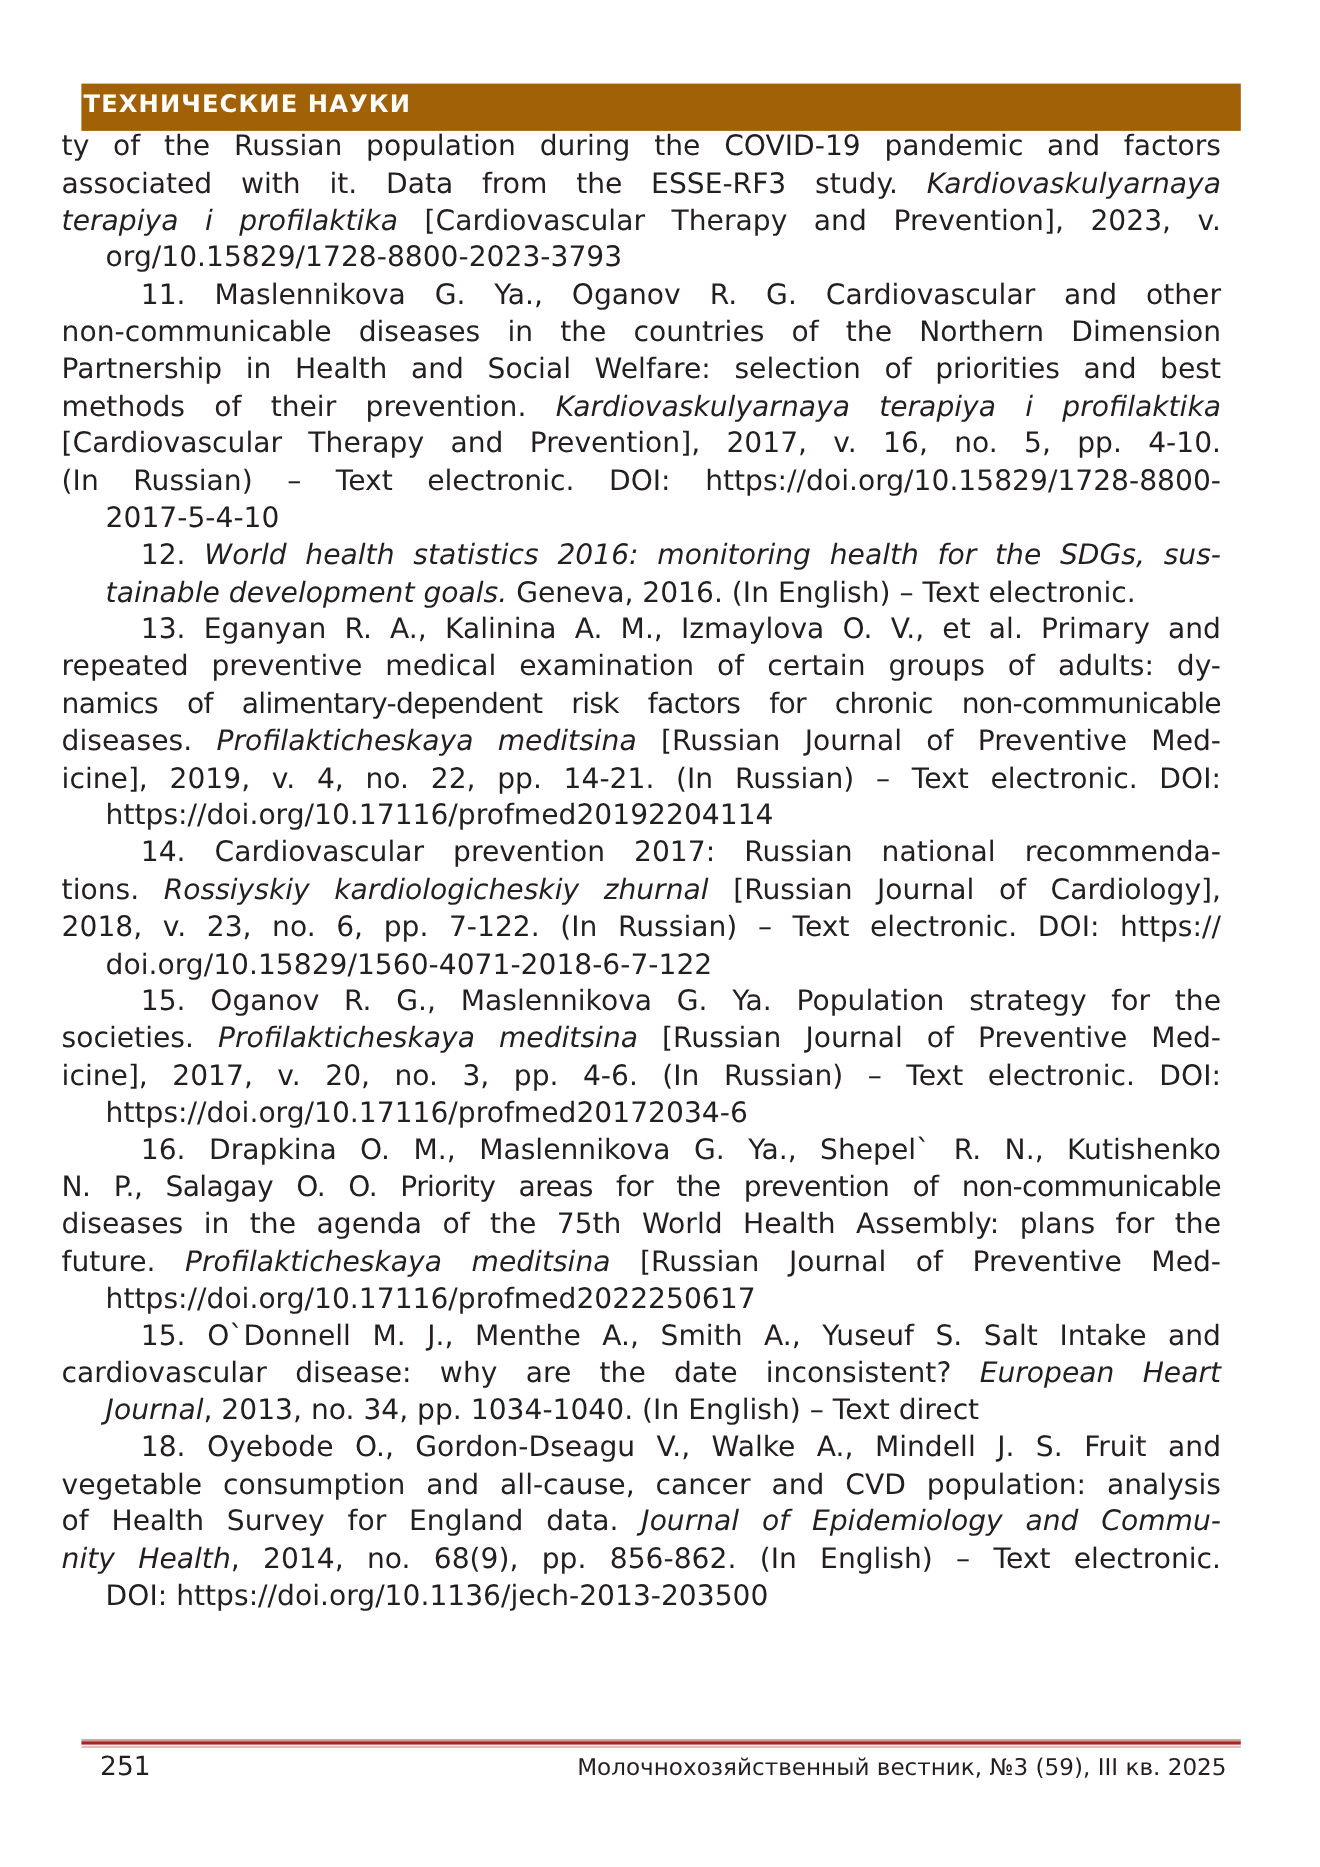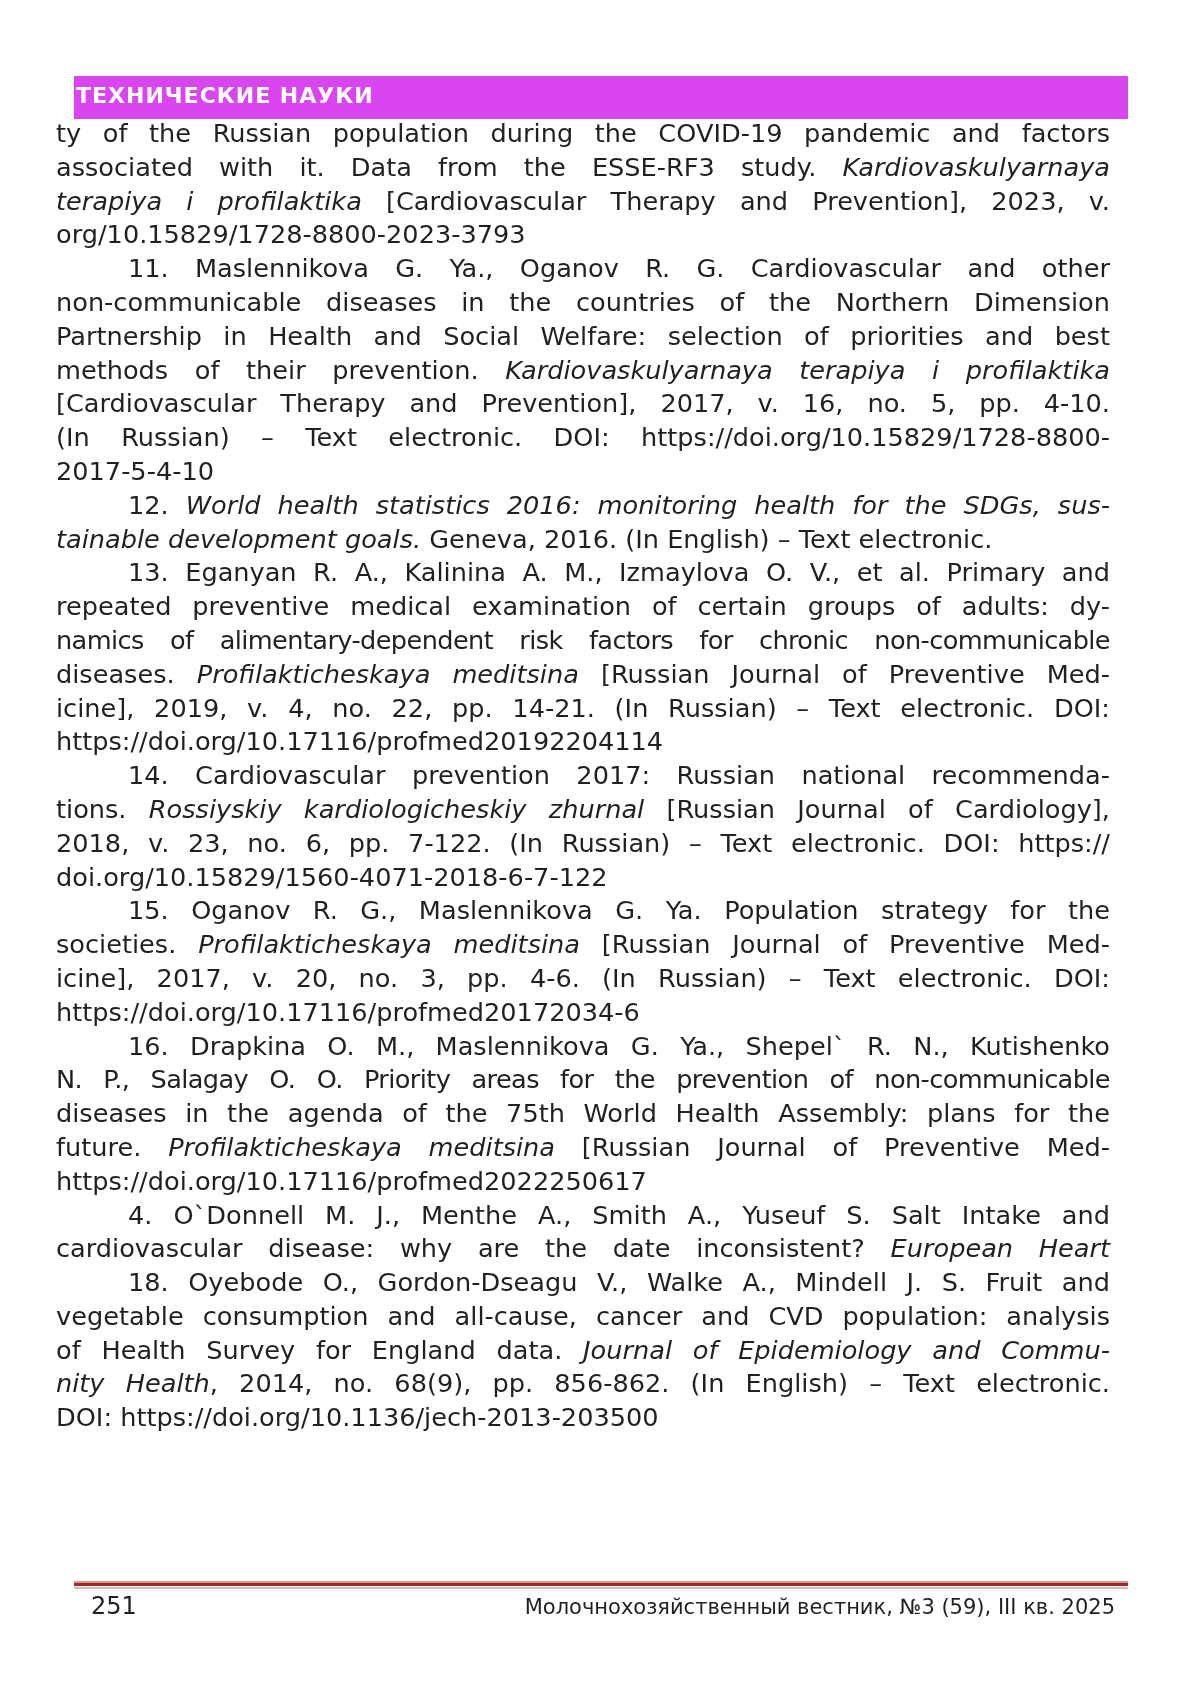--- a/index.html
+++ b/index.html
@@ -1,26 +1,26 @@
 <!DOCTYPE html>
 <html><head>
 <meta charset="utf-8">
 <style>
   html, body { margin: 0; padding: 0; background: #ffffff; }
   body { width: 1200px; height: 1697px; position: relative; overflow: hidden;
          font-family: "DejaVu Sans", sans-serif; color: #231f20; }
   .header-band { position: absolute; left: 74px; top: 76px; width: 1054px; height: 43px;
-                 background: #d946ef; }
+                 background: #a16207; }
   .header-title { position: absolute; left: 2px; top: 7px; color: #ffffff; font-weight: bold;
                   font-size: 22px; letter-spacing: 1px; font-family: "DejaVu Sans", sans-serif;
                   white-space: nowrap; }
   .body-text { position: absolute; left: 56px; top: 117px; width: 1054px; }
   .line { display: block; height: 33.8px; line-height: 33.8px; font-size: 25.6px;
           white-space: nowrap; text-align: justify; text-align-last: justify; overflow: visible; }
-  .line.last { text-align: center; text-align-last: left; }
+  .line.last { text-align: center; text-align-last: left; margin-left: 40px; }
   .line.indent { padding-left: 72px; }
   .line.tight { letter-spacing: -0.6px; word-spacing: -2px; }
   .it { font-style: italic; }
   .footer-rule { position: absolute; left: 74px; width: 1054px; }
   .rule-a { top: 1581px; height: 2px; background: #d99a97; }
   .rule-b { top: 1583px; height: 3px; background: #9e2a27; }
   .rule-c { top: 1587px; height: 2px; background: #e6b8b6; }
   .page-number { position: absolute; left: 91px; top: 1591px; font-size: 24px; line-height: 30px; }
   .journal-name { position: absolute; right: 85px; top: 1592px; font-size: 21px; line-height: 30px;
                   white-space: nowrap; }
@@ -73,22 +73,23 @@
       <span class="line last"><span>https://doi.org/10.17116/profmed20172034-6</span></span>
     </div>
     <div>
       <span class="line indent"><span>16. Drapkina O. M., Maslennikova G. Ya., Shepel` R. N., Kutishenko</span></span>
       <span class="line tight"><span>N. P., Salagay O. O. Priority areas for the prevention of non-communicable</span></span>
       <span class="line"><span>diseases in the agenda of the 75th World Health Assembly: plans for the</span></span>
       <span class="line"><span>future. </span><span class="it">Profilakticheskaya meditsina</span><span> [Russian Journal of Preventive Med-</span></span>
       <span class="line last"><span>https://doi.org/10.17116/profmed2022250617</span></span>
     </div>
     <div>
-      <span class="line indent"><span>4. O`Donnell M. J., Menthe A., Smith A., Yuseuf S. Salt Intake and</span></span>
+      <span class="line indent"><span>15. O`Donnell M. J., Menthe A., Smith A., Yuseuf S. Salt Intake and</span></span>
       <span class="line"><span>cardiovascular disease: why are the date inconsistent? </span><span class="it">European Heart</span></span>
+      <span class="line last"><span class="it">Journal</span><span>, 2013, no. 34, pp. 1034-1040. (In English) – Text direct</span></span>
     </div>
     <div>
       <span class="line indent"><span>18. Oyebode O., Gordon-Dseagu V., Walke A., Mindell J. S. Fruit and</span></span>
       <span class="line"><span>vegetable consumption and all-cause, cancer and CVD population: analysis</span></span>
       <span class="line"><span>of Health Survey for England data. </span><span class="it">Journal of Epidemiology and Commu-</span></span>
       <span class="line"><span class="it">nity Health</span><span>, 2014, no. 68(9), pp. 856-862. (In English) – Text electronic.</span></span>
       <span class="line last"><span>DOI: https://doi.org/10.1136/jech-2013-203500</span></span>
     </div>
   </div>
 

